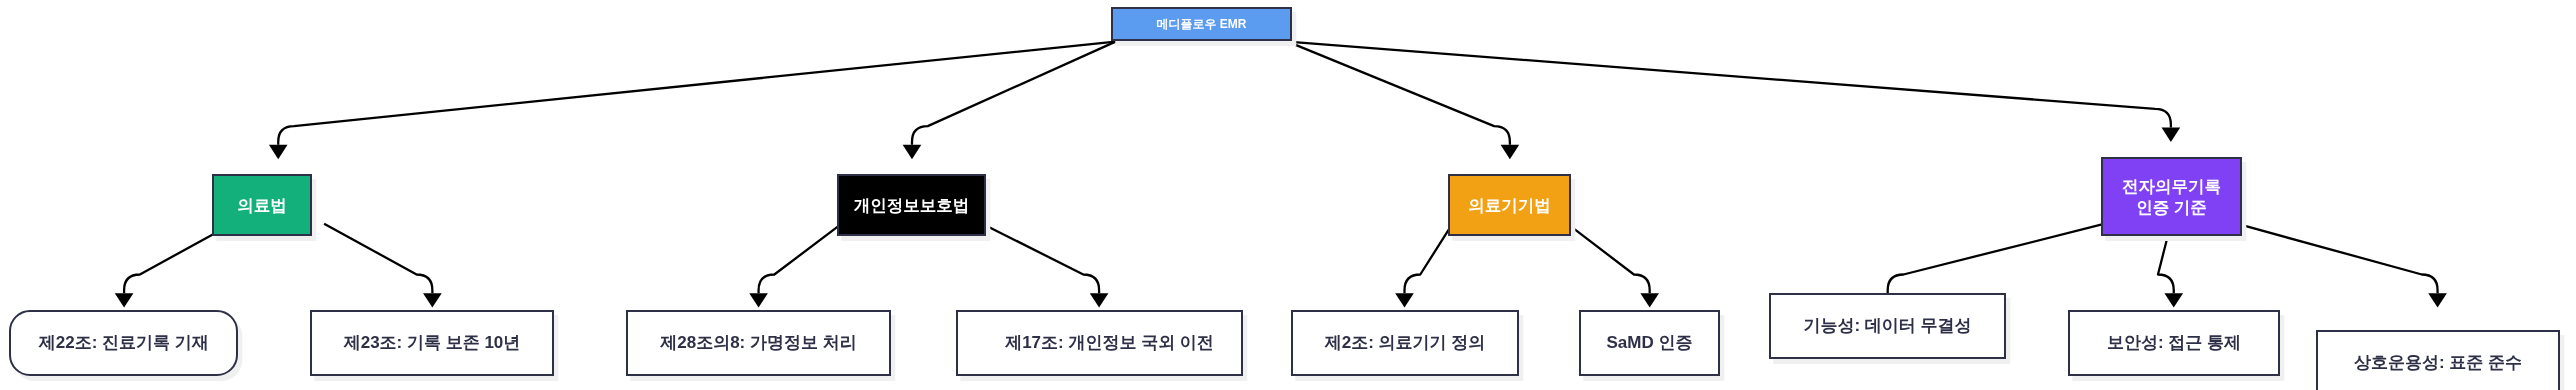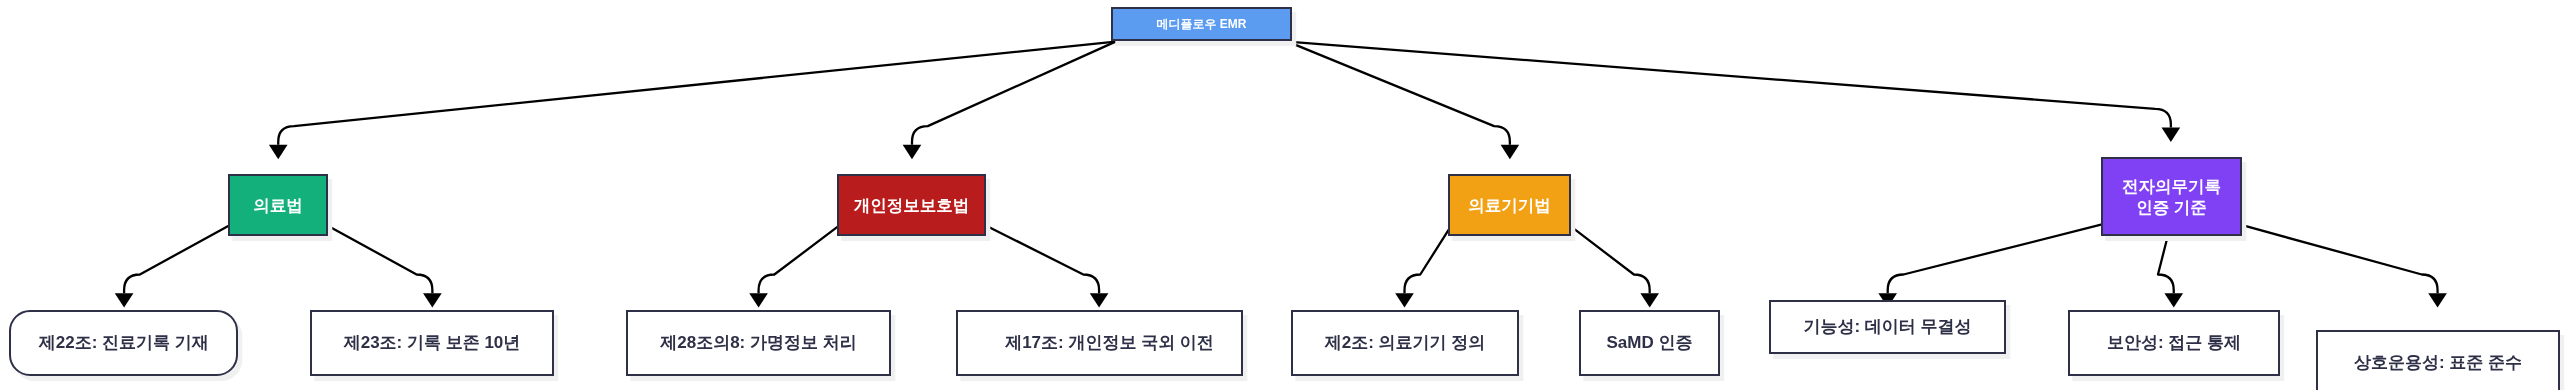--- a/index.html
+++ b/index.html
@@ -52,21 +52,21 @@
     font-size: 12px;
     font-weight: 700;
   }
   .node-branch {
     color: #ffffff;
     font-size: 16.5px;
     font-weight: 700;
     margin-top: 12px;
   }
   .node-branch.c-green  { background: #13b07c; }
-  .node-branch.c-red    { background: #b91c1c; }
+  .node-branch.c-red    { background: #000000; }
   .node-branch.c-orange { background: #f2a115; }
   .node-branch.c-purple { background: #8041f5; }
   .node-leaf {
     background: #ffffff;
     color: #2e3047;
     font-size: 17px;
     font-weight: 600;
     border-width: 2.9px;
   }
 </style>
@@ -97,29 +97,29 @@
       <polygon points="2288,409 2314,409 2301,429" class="arrow-head"></polygon>
       <path d="M 2936 312 L 2655 382.9 Q 2633 382.9 2633 404.9 L 2633 409" class="edge-path"></path>
       <polygon points="2620,409 2646,409 2633,429" class="arrow-head"></polygon>
       <path d="M 3028 312 L 3010 382.9 Q 3032 382.9 3032 404.9 L 3032 409" class="edge-path"></path>
       <polygon points="3019,409 3045,409 3032,429" class="arrow-head"></polygon>
       <path d="M 3120 312 L 3378 382.9 Q 3400 382.9 3400 404.9 L 3400 409" class="edge-path"></path>
       <polygon points="3387,409 3413,409 3400,429" class="arrow-head"></polygon>
     </svg>
   <div id="node-layer">
       <div class="node node-root" style="left: 1111px; top: 7.2px; width: 181px; height: 34px;">메디플로우 EMR</div>
-      <div class="node node-branch c-green" style="left: 228px; top: 162px; width: 100px; height: 62px;">의료법</div>
+      <div class="node node-branch c-green" style="left: 212px; top: 162px; width: 100px; height: 62px;">의료법</div>
       <div class="node node-branch c-red" style="left: 837px; top: 162px; width: 149px; height: 62px;">개인정보보호법</div>
       <div class="node node-branch c-orange" style="left: 1448px; top: 162px; width: 123px; height: 62px;">의료기기법</div>
       <div class="node node-branch c-purple" style="left: 2101px; top: 145px; width: 141px; height: 79px;">전자의무기록
 인증 기준</div>
       <div class="node node-leaf" style="left: 9.3px; top: 310px; width: 229px; height: 66px; border-radius: 21px;">제22조: 진료기록 기재</div>
       <div class="node node-leaf" style="left: 310px; top: 310px; width: 244px; height: 66px; text-align: right;">제23조: 기록 보존 10년</div>
       <div class="node node-leaf" style="left: 626px; top: 310px; width: 265px; height: 66px;">제28조의8: 가명정보 처리</div>
       <div class="node node-leaf" style="left: 956px; top: 310px; width: 287px; height: 66px; padding-left: 20px;">제17조: 개인정보 국외 이전</div>
       <div class="node node-leaf" style="left: 1291px; top: 310px; width: 228px; height: 66px;">제2조: 의료기기 정의</div>
       <div class="node node-leaf" style="left: 1579px; top: 310px; width: 141px; height: 66px;">SaMD 인증</div>
-      <div class="node node-leaf" style="left: 1769px; top: 300px; width: 237px; height: 54px;">기능성: 데이터 무결성</div>
+      <div class="node node-leaf" style="left: 1769px; top: 293px; width: 237px; height: 66px;">기능성: 데이터 무결성</div>
       <div class="node node-leaf" style="left: 2068px; top: 310px; width: 212px; height: 66px;">보안성: 접근 통제</div>
       <div class="node node-leaf" style="left: 2316px; top: 310px; width: 244px; height: 66px; margin-top: 20px;">상호운용성: 표준 준수</div>
     </div>
 </div>
 
 
 </body></html>

